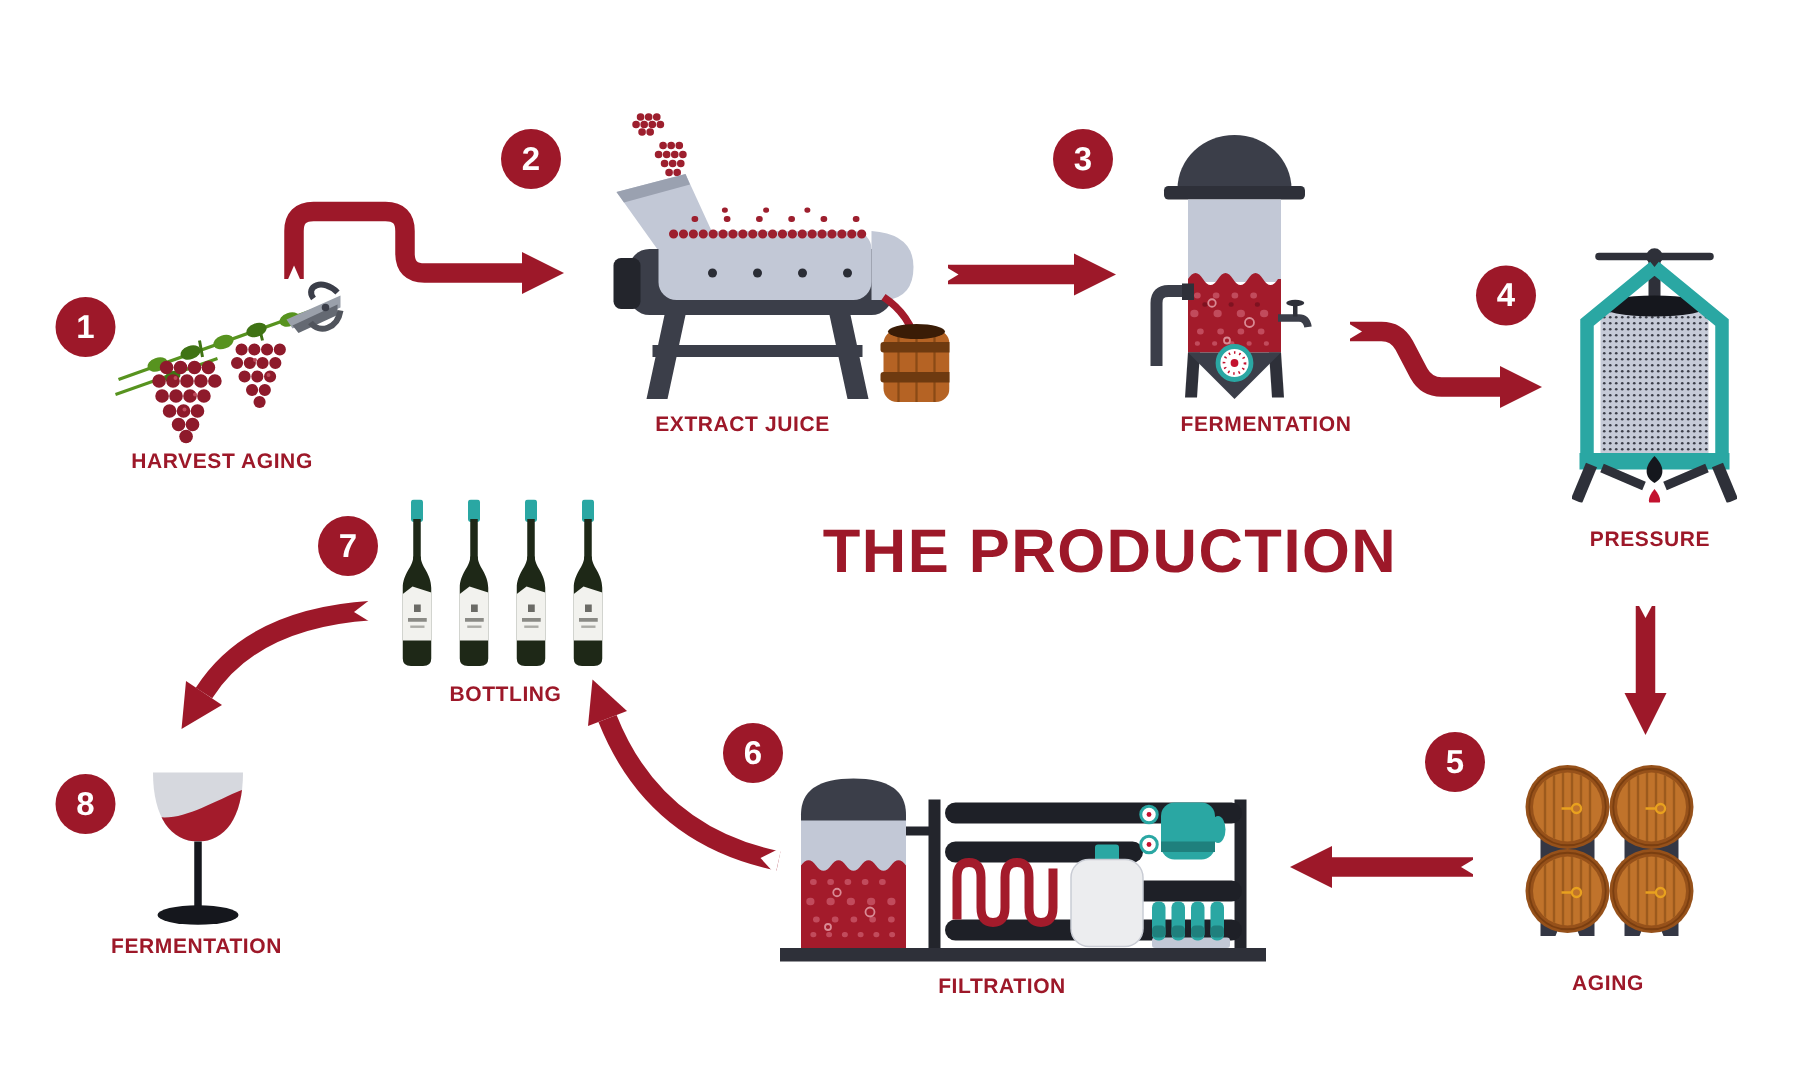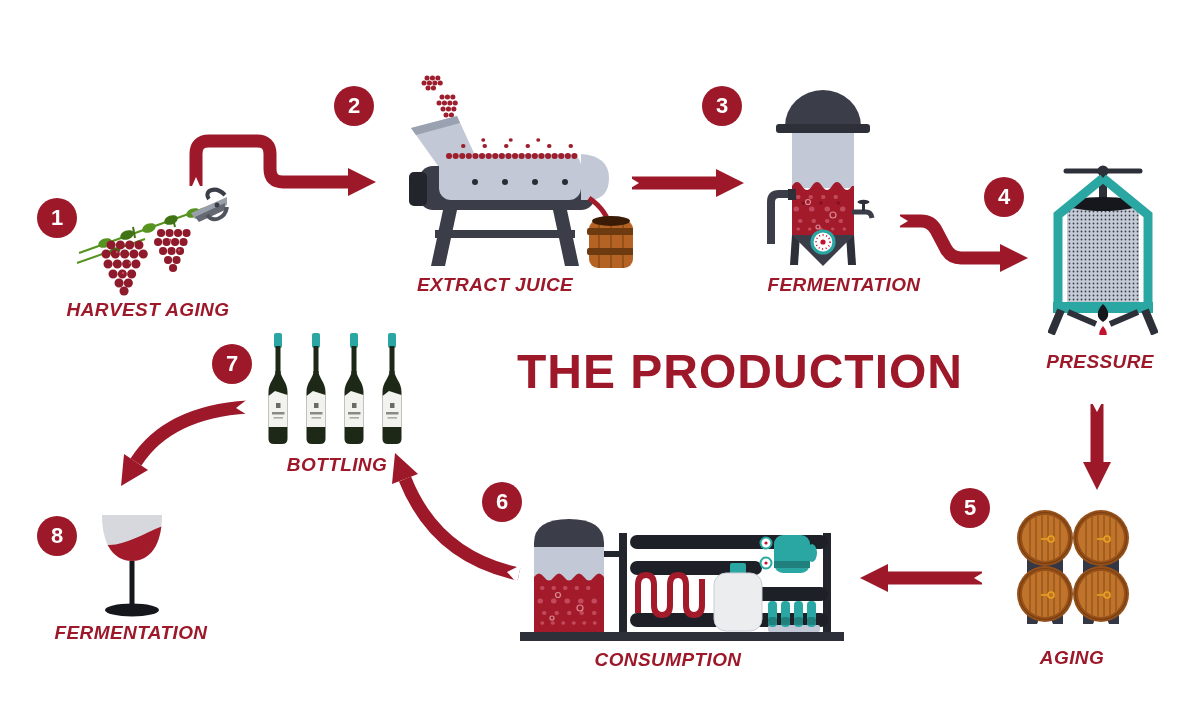--- a/index.html
+++ b/index.html
@@ -3,23 +3,23 @@
 <meta charset="utf-8">
 <style>
   html,body{margin:0;padding:0;background:#fff;}
   #canvas{position:relative;width:1200px;height:726px;background:var(--background,#fff);overflow:hidden;
           font-family:"Liberation Sans", sans-serif;}
   .step{position:static;}
   .badge{position:absolute;width:40px;height:40px;border-radius:50%;background:var(--wine-red);
          color:var(--badge-text);font-weight:bold;font-size:22px;display:flex;align-items:center;
          justify-content:center;line-height:1;}
   .lbl{position:absolute;transform:translateX(-50%);white-space:nowrap;color:var(--wine-red);
-       font-weight:bold;font-size:19px;letter-spacing:.4px;font-style:italic;}
+       font-weight:bold;font-size:14px;letter-spacing:.4px;}
   .title{position:absolute;left:740px;top:344px;transform:translateX(-50%);white-space:nowrap;
-         color:var(--wine-red);font-weight:bold;font-size:48px;letter-spacing:1px;}
+         color:var(--wine-red);font-weight:bold;font-size:41px;letter-spacing:1px;}
   .icon{position:absolute;}
   #arrows{position:absolute;left:0;top:0;pointer-events:none;}
   .arrow-stroke{stroke:var(--wine-red);stroke-width:13;fill:none;}
   .arrow-head{fill:var(--wine-red);}
   .notch{fill:var(--background,#fff);}
 </style>
 </head>
 <body>
 
 <div id="canvas">
@@ -308,21 +308,21 @@
       <g>
         <ellipse cx="294" cy="40" rx="5" ry="9" fill="var(--teal)"></ellipse>
         <rect x="256" y="22" width="36" height="38" rx="9" fill="var(--teal)"></rect>
         <rect x="256" y="48" width="36" height="7" fill="var(--teal-dark)"></rect>
         <circle cx="248" cy="30" r="5.5" fill="#fff" stroke="var(--teal)" stroke-width="2"></circle>
         <circle cx="248" cy="30" r="1.6" fill="var(--drop-red)"></circle>
         <circle cx="248" cy="50" r="5.5" fill="#fff" stroke="var(--teal)" stroke-width="2"></circle>
         <circle cx="248" cy="50" r="1.6" fill="var(--drop-red)"></circle>
       </g>
     </svg>
-    <div class="lbl" style="left:668px;top:649px">CONSUMPTION</div>
+    <div class="lbl" style="left:668px;top:649px">FILTRATION</div>
   </div>
 
   <div class="step">
     <div class="badge" style="left:212px;top:344px">7</div>
     <svg class="icon" style="left:265px;top:333px" width="150" height="115" viewBox="0 0 150 115">
       <defs>
         <g id="bottle">
           <rect x="9" y="0" width="8" height="15" rx="2" fill="var(--teal)"></rect>
           <rect x="10.5" y="13" width="5" height="27" fill="var(--bottle-dark)"></rect>
           <path d="M10.5 38 C10.5 45 3.5 49 3.5 59 L3.5 106 Q3.5 111 9 111 H17 Q22.5 111 22.5 106 L22.5 59 C22.5 49 15.5 45 15.5 38 Z" fill="var(--bottle-dark)"></path>

